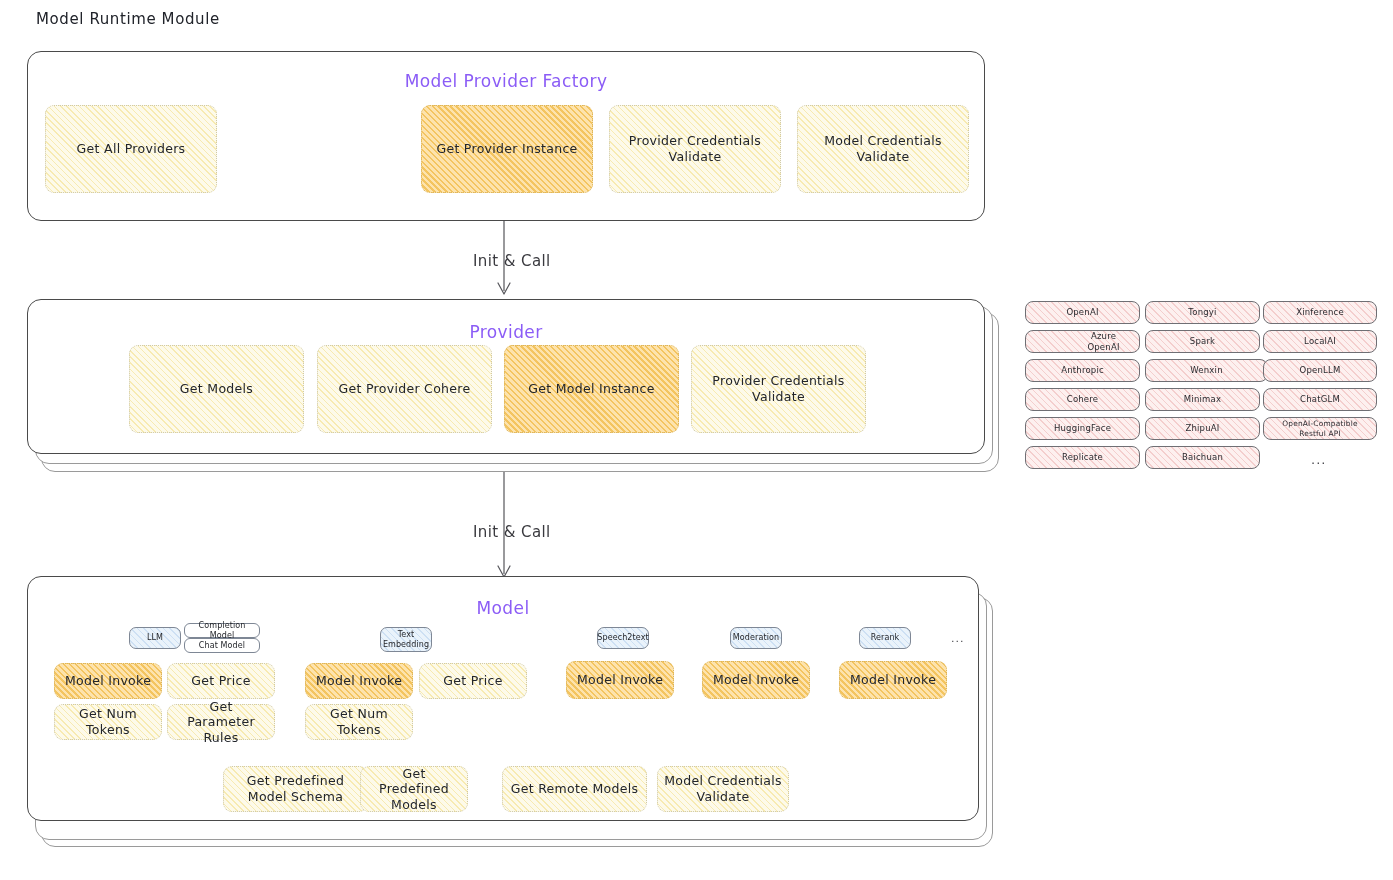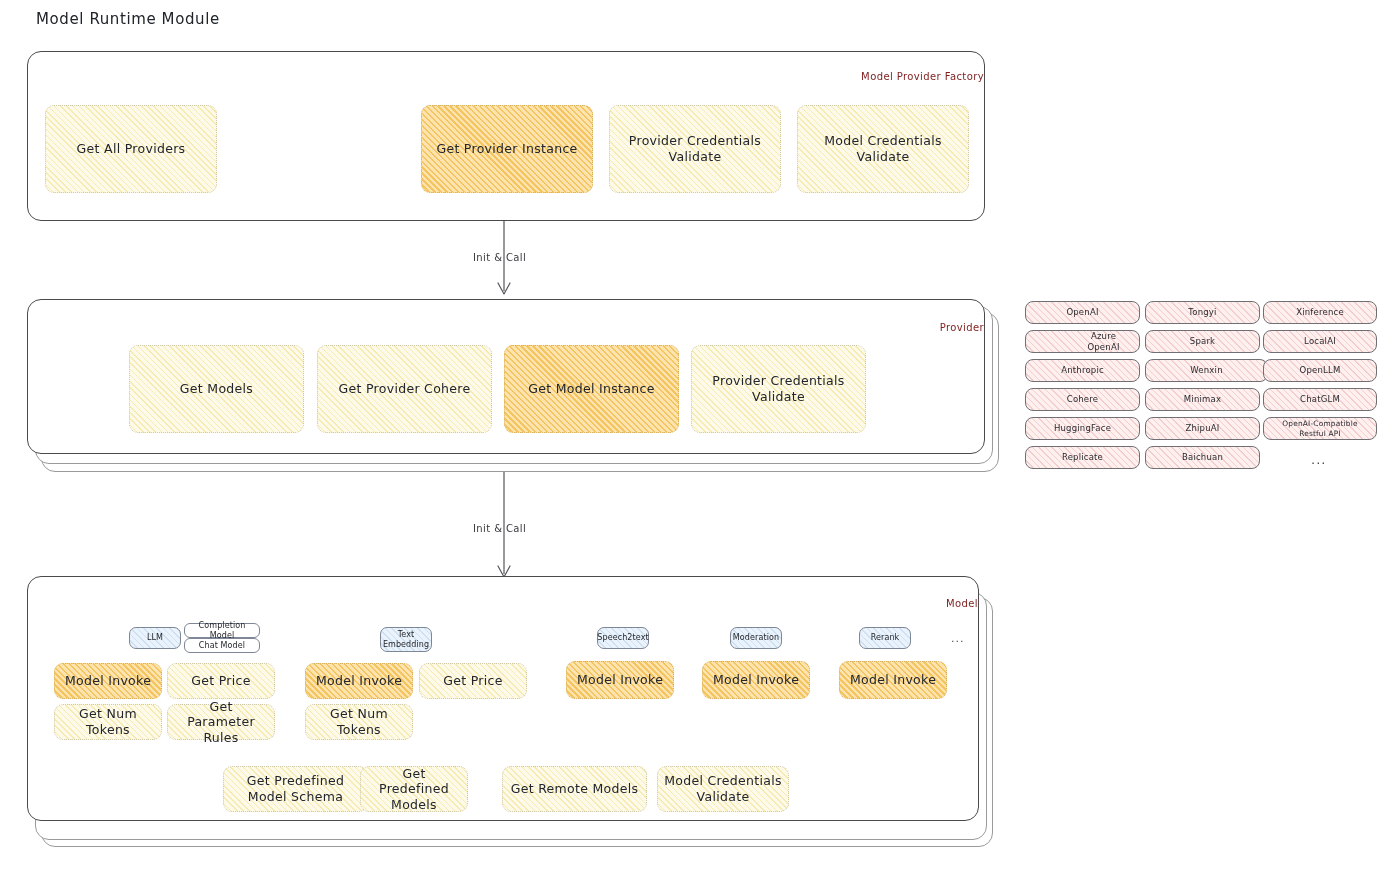--- a/index.html
+++ b/index.html
@@ -27,22 +27,22 @@
     background:#ffffff;
     border:1.2px solid #4a4a4a;
     border-radius:14px;
     box-sizing:border-box;
   }
   .panel.ghost{
     border-color:#9a9a9a;
     background:#fff;
   }
   .panel-title{
-    position:absolute;left:0;right:0;text-align:right;
-    font-size:10px;color:#7f1d1d;letter-spacing:.4px;
+    position:absolute;left:0;right:0;text-align:center;
+    font-size:17px;color:#8b5cf6;letter-spacing:.4px;
   }
 
   
   .box{
     position:absolute;box-sizing:border-box;
     display:flex;align-items:center;justify-content:center;
     text-align:center;
     border-radius:9px;
     font-size:12.5px;
     line-height:1.25;
@@ -109,21 +109,21 @@
     background:#ffffff;
     font-size:8px;
     letter-spacing:.1px;
     color:#24262b;
   }
 
   
   .arrow{position:absolute;}
   .arrow-label{
     position:absolute;
-    font-size:10px;color:#3a3a3f;letter-spacing:.4px;
+    font-size:15px;color:#3a3a3f;letter-spacing:.4px;
     white-space:nowrap;
   }
   .ellipsis{
     position:absolute;
     font-size:13px;color:#4a4a4f;letter-spacing:1px;
   }
 </style>
 </head>
 <body>
 

